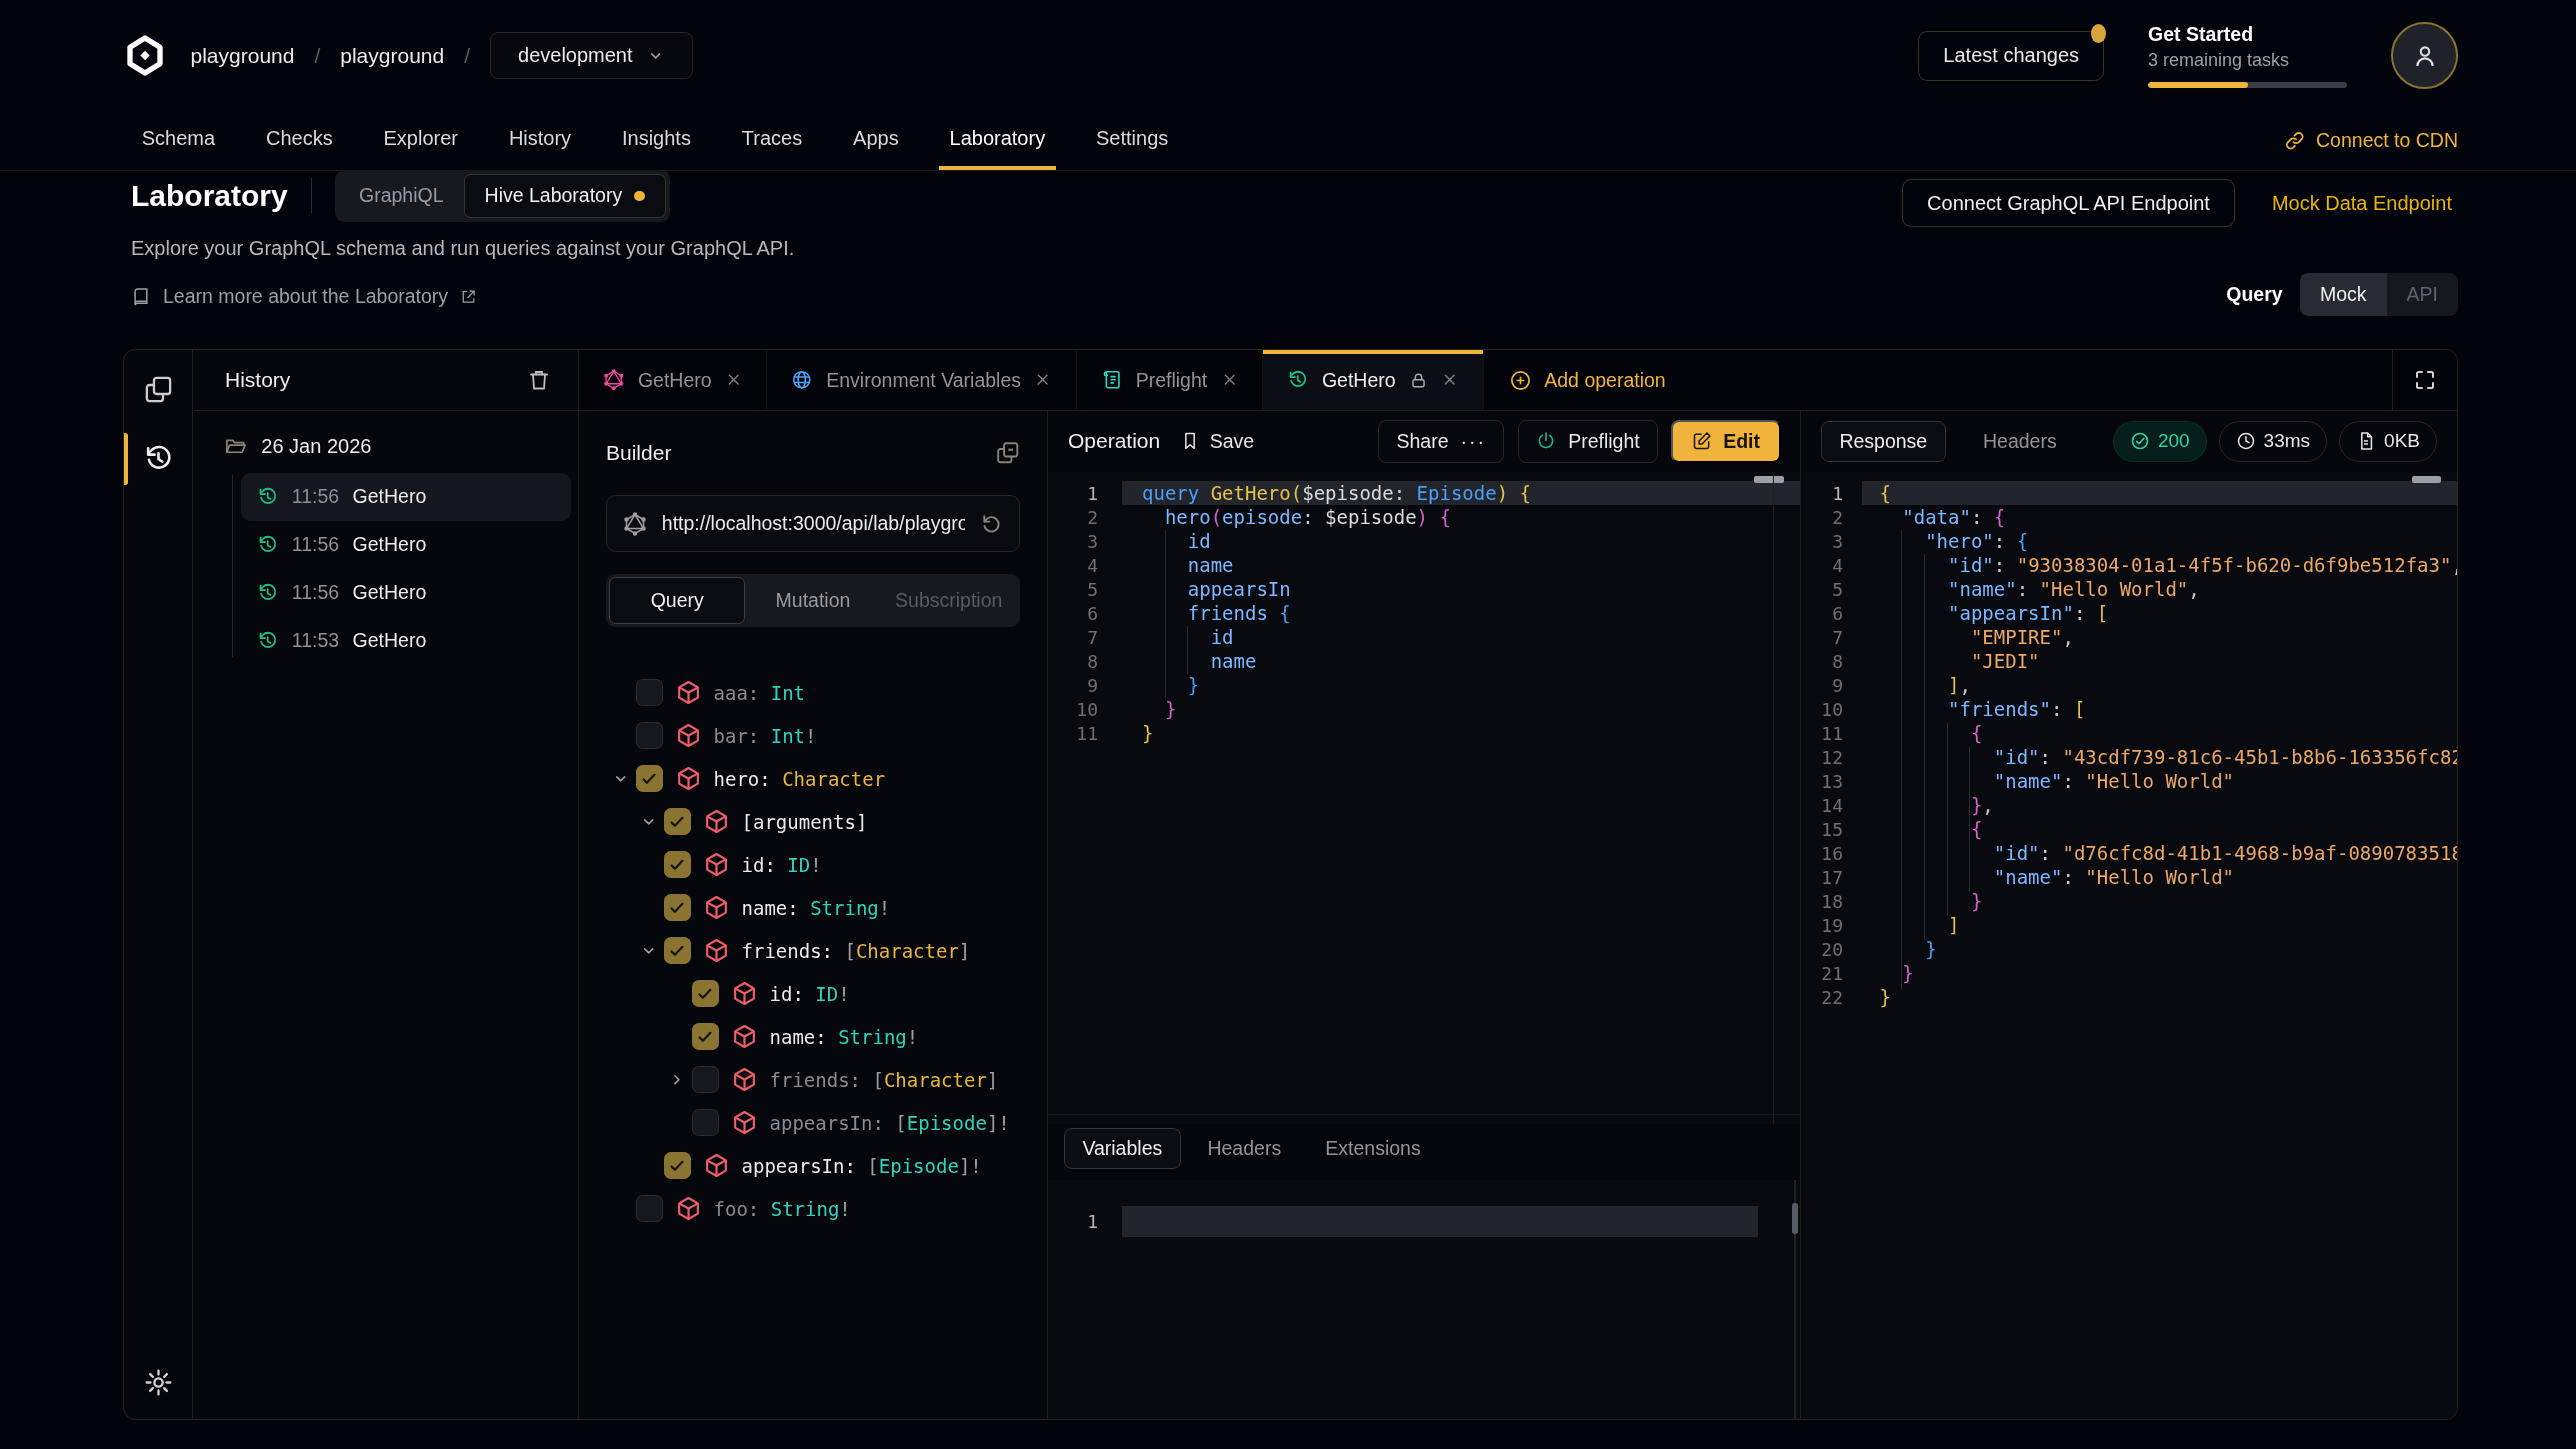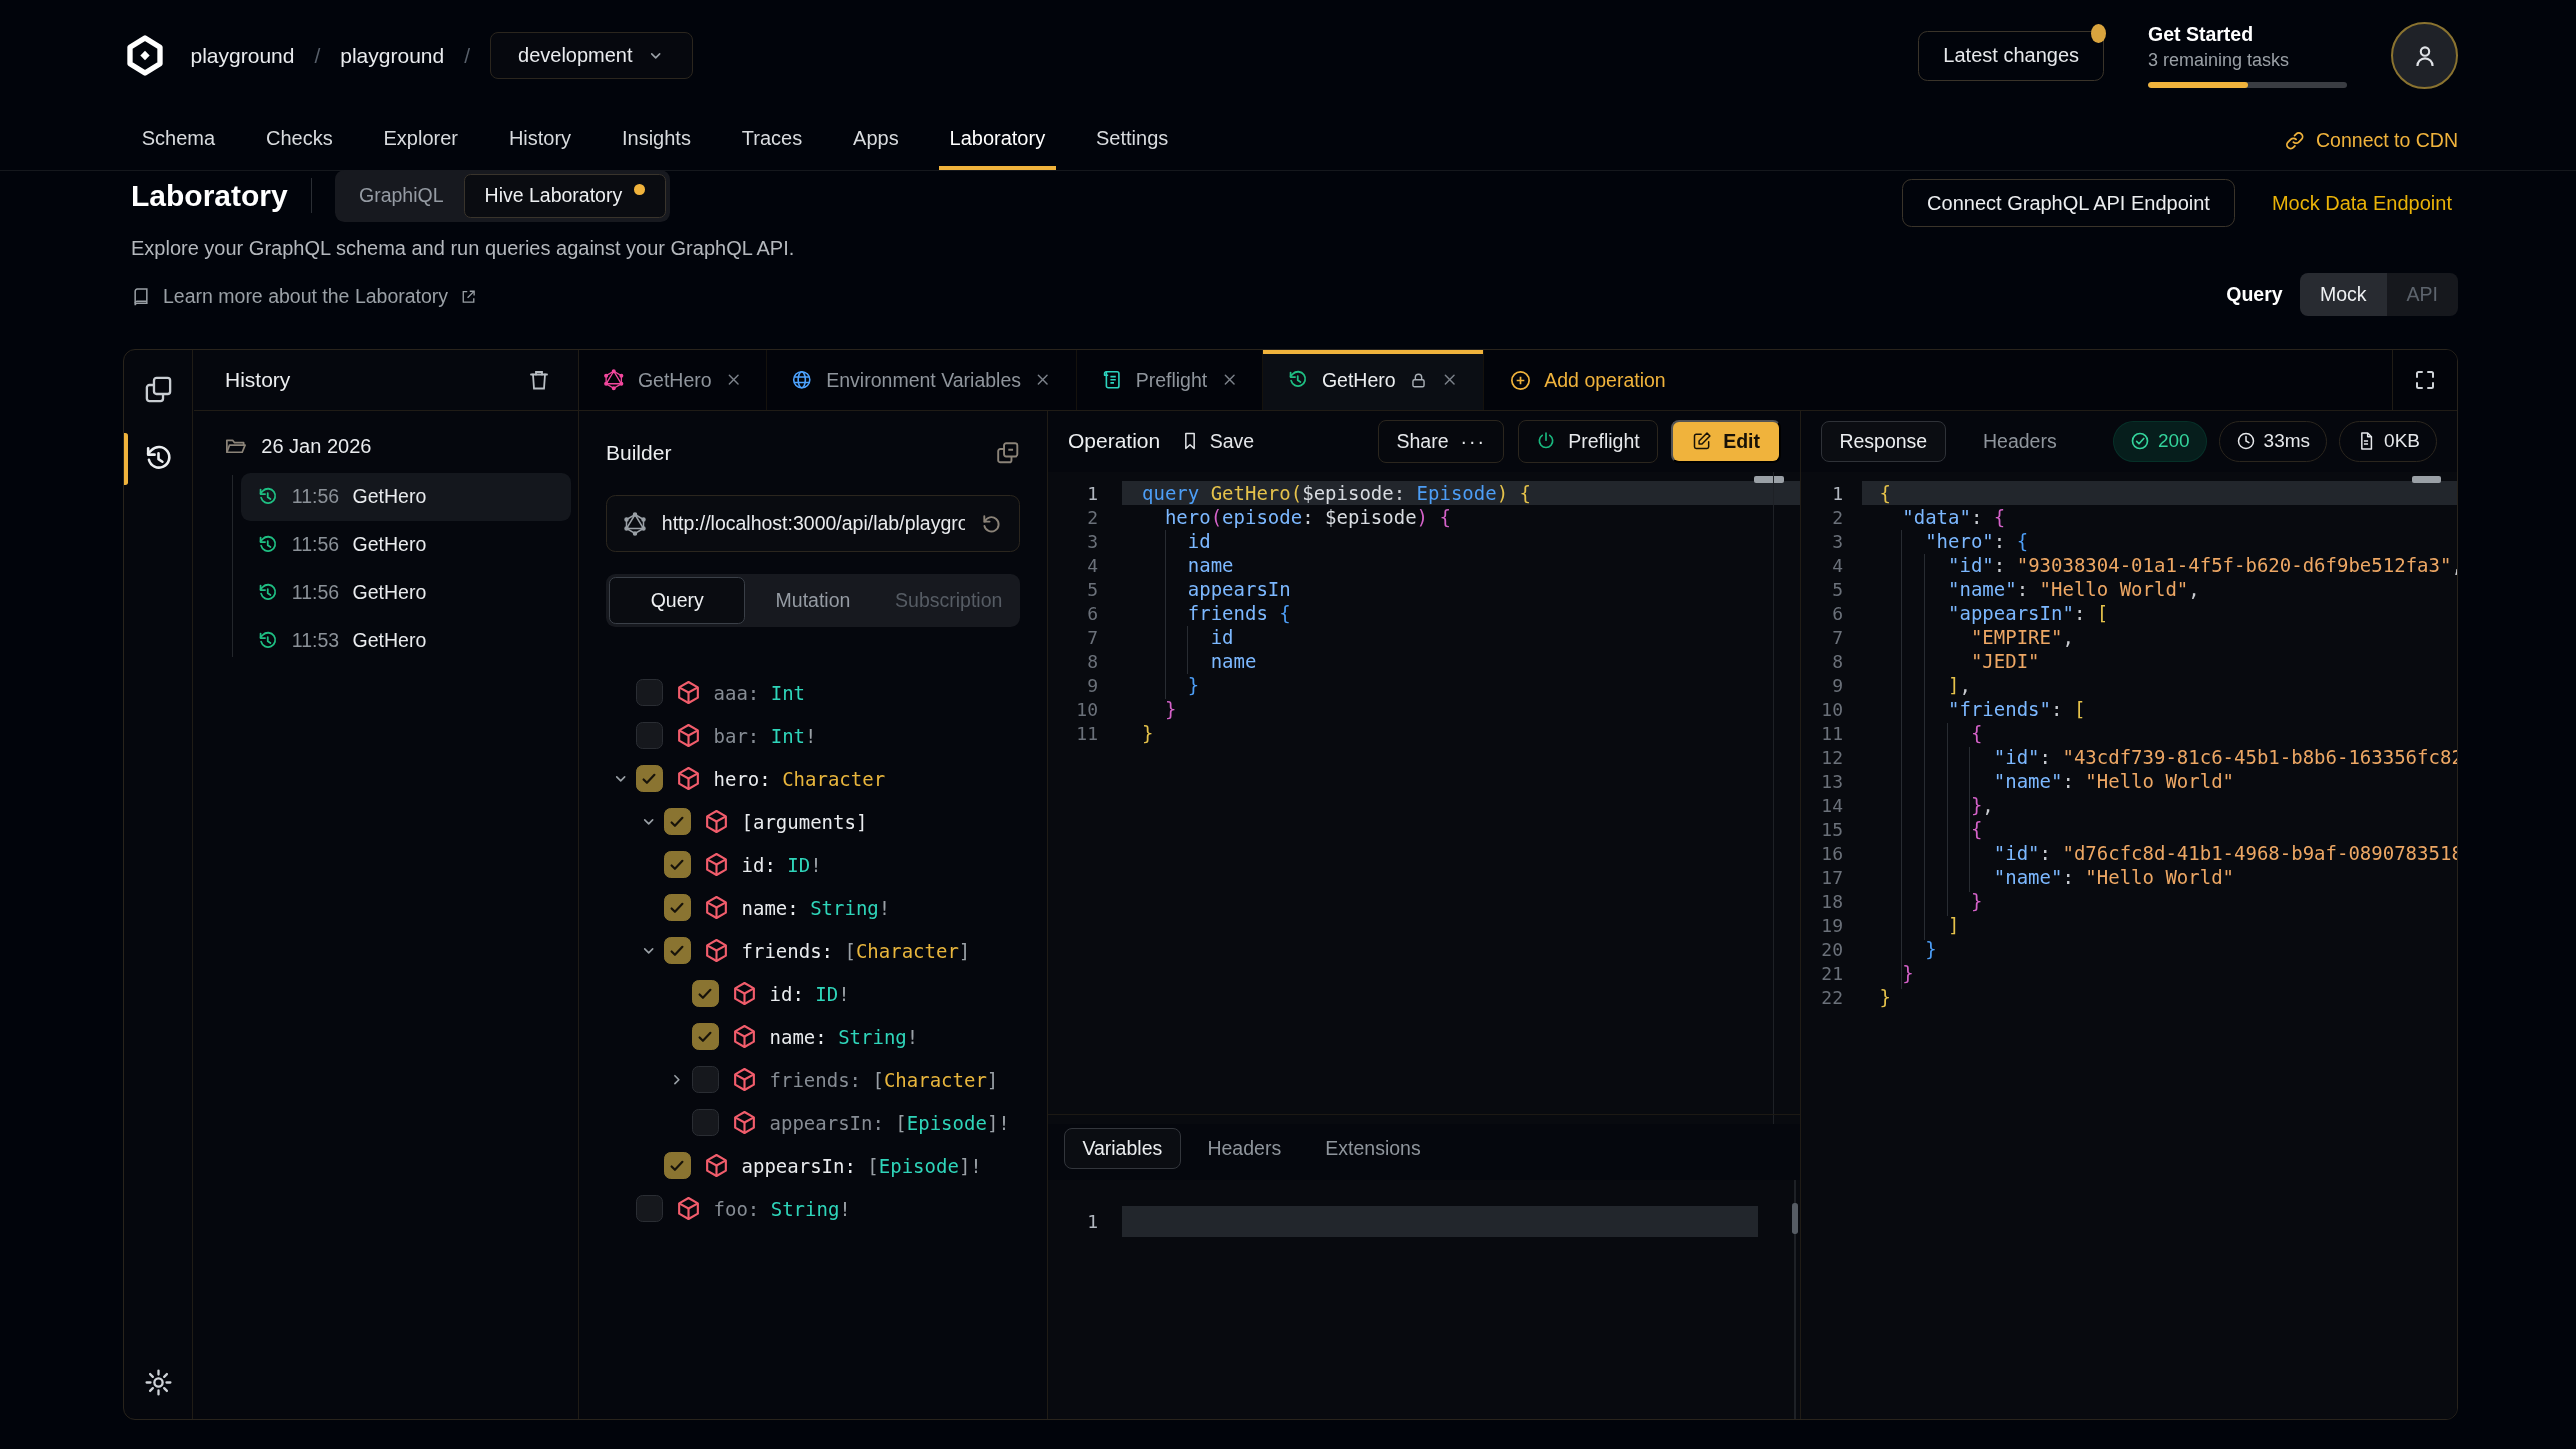--- a/index.html
+++ b/index.html
@@ -42,21 +42,21 @@
   .cdn-link .ic{width:21.5px;height:21.5px;}
 
   
   .hero{position:absolute;top:170px;left:131px;right:118px;height:178px;}
   .hero-row1{display:flex;align-items:center;gap:23px;}
   .hero-title{font-size:30px;font-weight:700;color:#ffffff;}
   .vdiv{width:1.3px;height:35px;background:#2a2e34;}
   .mode-toggle{display:flex;align-items:center;background:#17191f;border-radius:9.4px;padding:4px;}
   .mode-opt{padding:9.4px 20px;font-size:19.5px;color:#959ba3;cursor:pointer;}
   .mode-opt.on{background:#0a0c11;border:1.3px solid #39342c;border-radius:6.7px;color:#eef0f2;
-    display:flex;align-items:flex-start;gap:12px;}
+    display:flex;align-items:center;gap:12px;}
   .mode-dot{width:10.7px;height:10.7px;border-radius:50%;background:#f0b33c;}
   .hero-sub{margin-top:14.8px;font-size:20px;color:#b4b8bd;}
   .hero-learn{margin-top:25.5px;display:flex;align-items:center;gap:12px;color:#9aa0a6;font-size:19.5px;cursor:pointer;}
   .hero-learn .ic{width:20px;height:20px;}
   .hero-learn .ext{width:17.4px;height:17.4px;}
   .hero-right{position:absolute;top:9.4px;right:0;display:flex;align-items:center;gap:31px;}
   .btn-outline{height:48px;padding:0 24px;border:1.3px solid #3a342a;border-radius:9.4px;color:#eceef0;
     font-size:20px;display:flex;align-items:center;background:transparent;cursor:pointer;}
   .btn-plain{color:#eab308;font-size:20px;cursor:pointer;}
   .query-row{position:absolute;top:103px;right:0;display:flex;align-items:center;gap:17.4px;}

